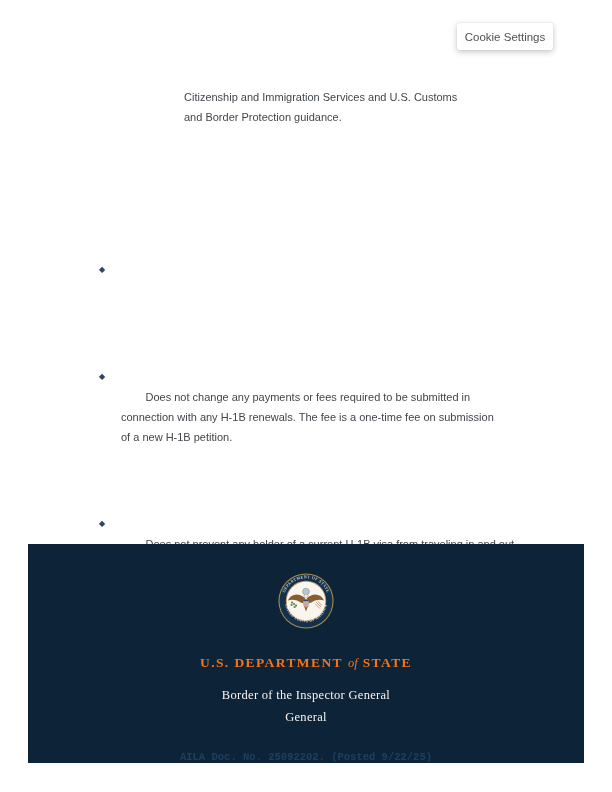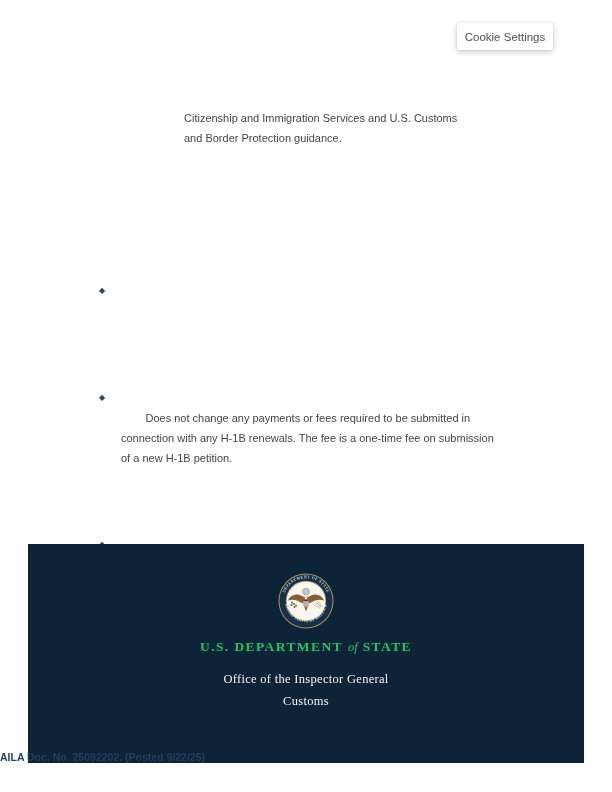--- a/index.html
+++ b/index.html
@@ -14,21 +14,21 @@
 
   
   .content{
     position:absolute;
     left:98px;top:27px;width:430px;
     color:#42464b;
     font-size:11px;line-height:20px;
     white-space:pre; 
   }
   .content p{margin:0 0 13px 0;}
-  .content p.cont{margin-left:86px;margin-top:21px;}
+  .content p.cont{margin-left:86px;}
   .content ul{list-style:none;margin:0 0 13px 0;padding:0;}
   .content li{position:relative;padding-left:23px;margin:0 0 7px 0;}
   .content li .bullet{
     position:absolute;left:1px;top:0;
     font-size:8px;line-height:20px;color:#2e4763;
     font-family:"DejaVu Sans",sans-serif;
   }
 
   
   .cookie-btn{
@@ -44,43 +44,43 @@
   
   .footer{
     position:absolute;left:28px;top:544px;
     width:556px;height:219px;
     background:#0d2337;
     text-align:center;
     color:#f7f5ef;
   }
   .seal{margin-top:29px;}
   .dept-title{
-    margin-top:6px;
+    margin-top:22px;
     font-family:"Liberation Serif","DejaVu Serif",serif;
     font-size:13.5px;font-weight:bold;letter-spacing:1.4px;
-    color:#22c55e;
+    color:#f97316;
   }
   .dept-title .of{
     font-style:italic;font-weight:normal;letter-spacing:0;
     text-transform:lowercase;font-size:12.5px;padding:0 1px;
   }
   .footer-links{margin-top:13px;}
   .footer-links a{
     display:block;
     font-family:"Liberation Serif","DejaVu Serif",serif;
     font-size:12.5px;line-height:22px;
     color:#f7f5ef;text-decoration:none;letter-spacing:.3px;
     cursor:pointer;
   }
 
   
   .doc-note{
     position:absolute;left:0;top:751px;width:612px;
-    text-align:left;z-index:5;
-    font-family:Liberation Sans, sans-serif;
+    text-align:center;z-index:5;
+    font-family:Liberation Mono, monospace;
     font-weight:bold;font-size:10.5px;letter-spacing:0;
     color:#1d4061;
   }
 </style>
 </head>
 <body>
 
 <div class="page">
 
   <button class="cookie-btn">Cookie Settings</button>
@@ -151,21 +151,21 @@
           <path d="M38,29 L43,34 M39.5,28.2 L44,32.6 M37,30.6 L42,35.6"></path>
         </g>
       </g>
     </svg>
 
     <div class="dept-title">
       <span>U.S. DEPARTMENT</span><span class="of" style="margin: 0px 4px;">of</span><span>STATE</span>
     </div>
 
     <nav class="footer-links">
-      <a>Office of the Inspector General</a>
-      <a>Customs</a>
+      <a>Border of the Inspector General</a>
+      <a>General</a>
     </nav>
 
   </footer>
 
   <div class="doc-note" style="color: rgb(29, 64, 97);">AILA Doc. No. 25092202. (Posted 9/22/25)</div>
 
 </div>
 
 </body></html>

